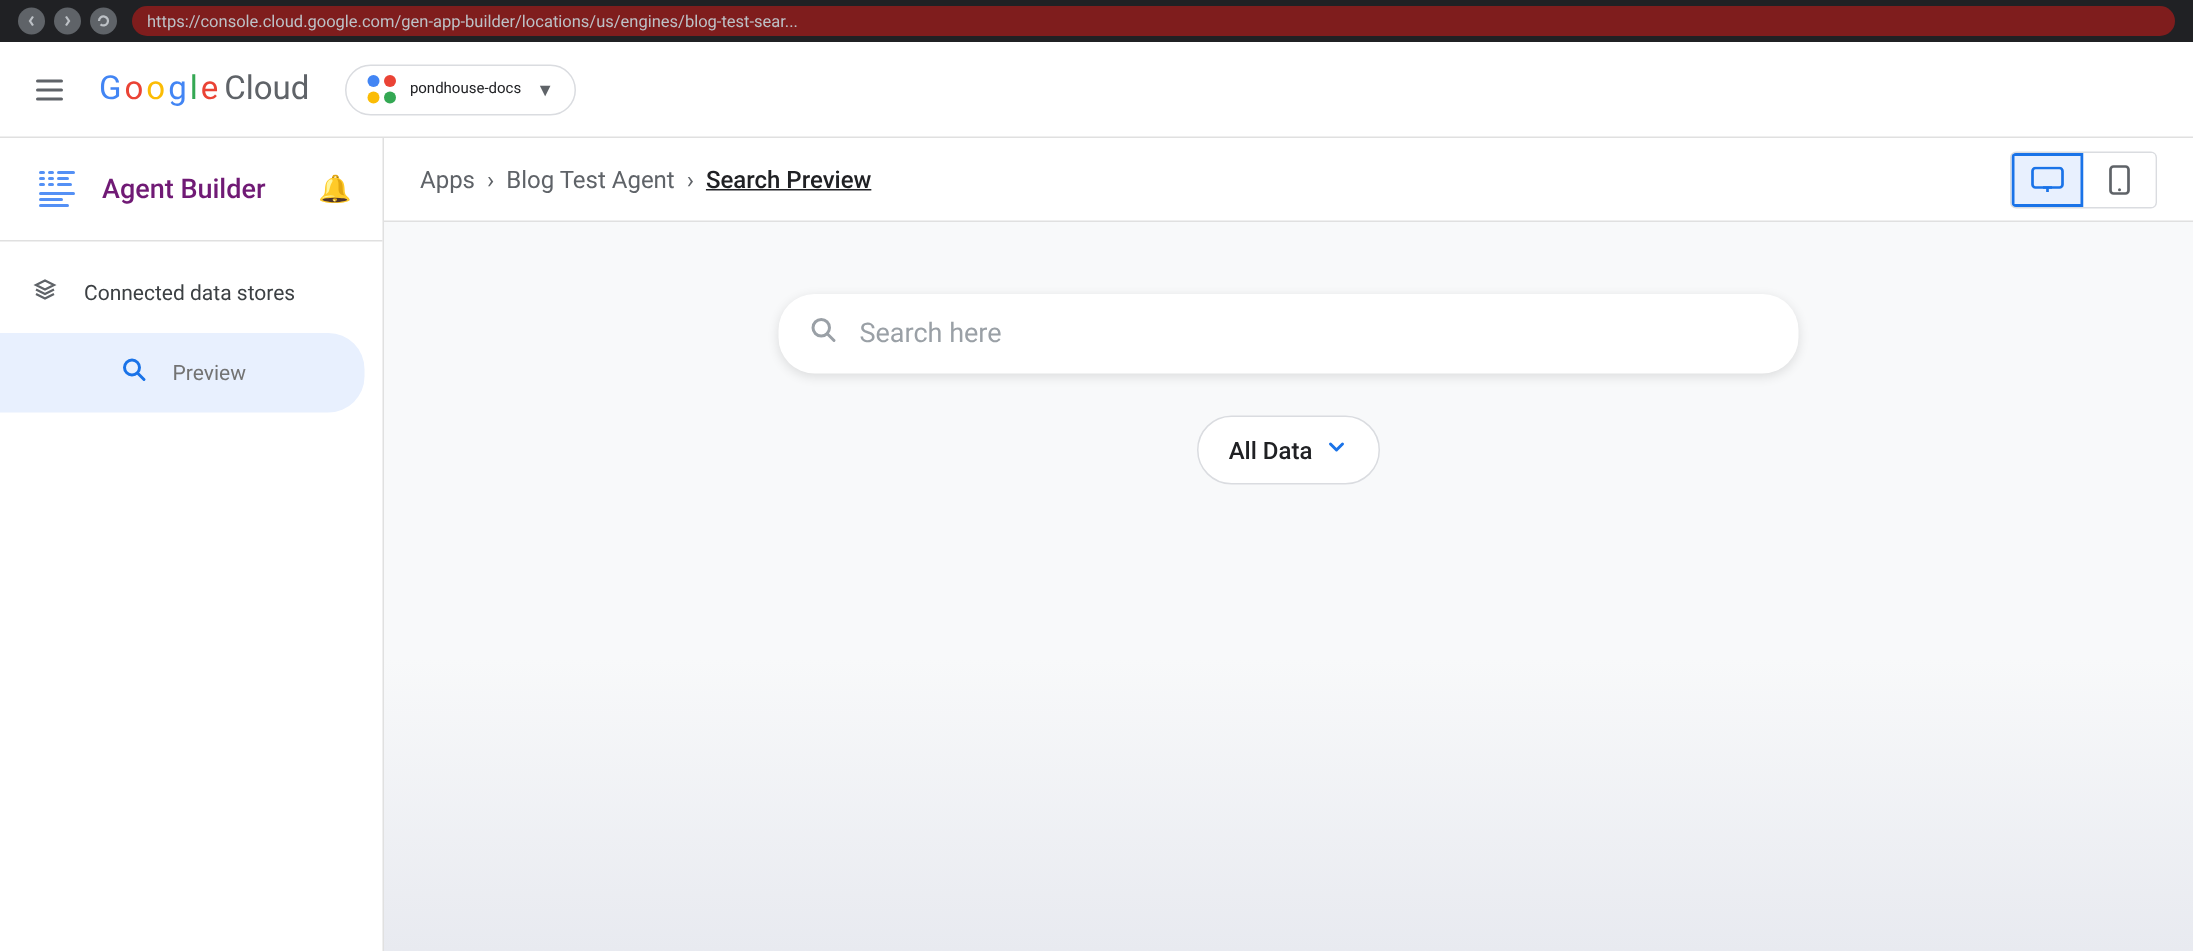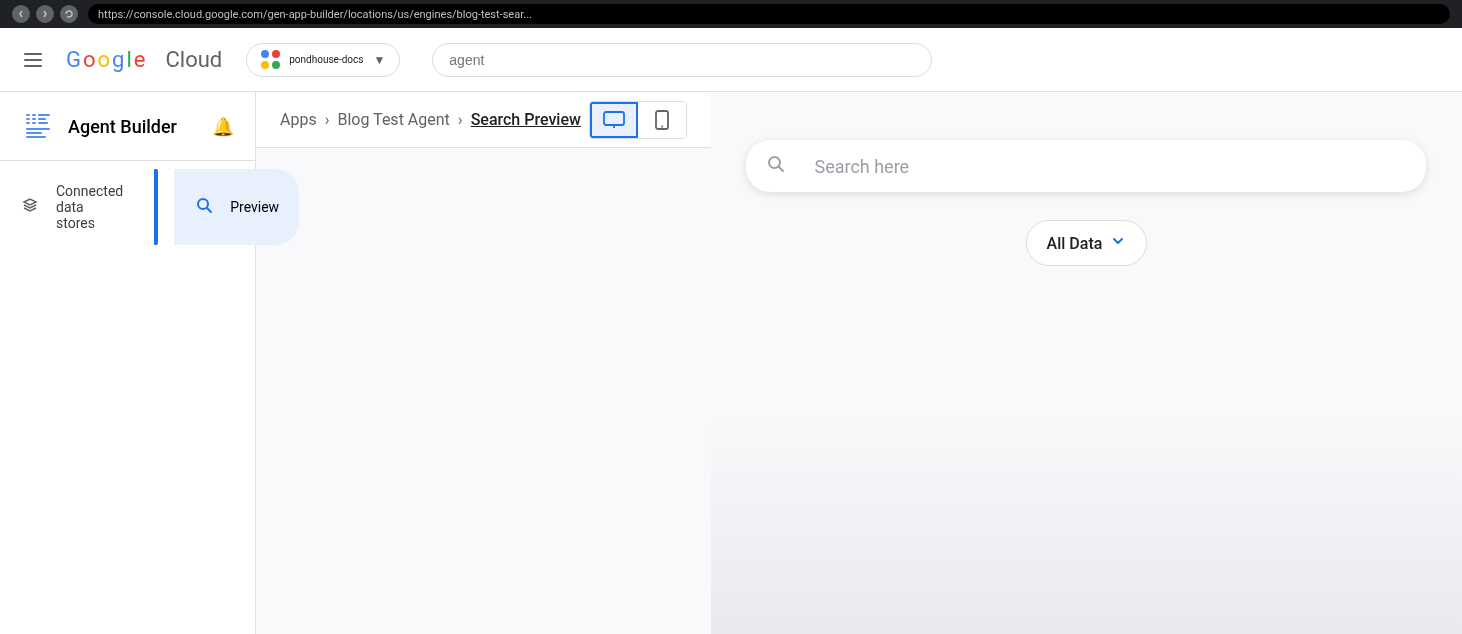--- a/index.html
+++ b/index.html
@@ -16,21 +16,21 @@
     }
     .browser-controls {
       display: flex; gap: 6px; align-items: center;
     }
     .browser-btn {
       width: 18px; height: 18px; border-radius: 50%; background: #5f6368;
       display: flex; align-items: center; justify-content: center; cursor: pointer;
     }
     .url-bar {
       flex: 1;
-      background: #000000;
+      background: #7f1d1d;
       border-radius: 12px;
       height: 20px;
       display: flex;
       align-items: center;
       padding: 0 10px;
       color: #bdc1c6;
       font-size: 11px;
       overflow: hidden;
       white-space: nowrap;
     }
@@ -54,21 +54,21 @@
     }
     .google-logo {
       display: flex; align-items: center; gap: 2px; font-size: 22px; font-weight: 400;
     }
     .logo-g { color: #4285f4; }
     .logo-o1 { color: #ea4335; }
     .logo-o2 { color: #fbbc05; }
     .logo-g2 { color: #4285f4; }
     .logo-l { color: #34a853; }
     .logo-e { color: #ea4335; }
-    .logo-cloud { color: #5f6368; font-size: 22px; font-weight: 400; margin-left: 18px; }
+    .logo-cloud { color: #5f6368; font-size: 22px; font-weight: 400; margin-left: 2px; }
 
     .project-selector {
       display: flex; align-items: center; gap: 8px;
       border: 1px solid #dadce0; border-radius: 24px;
       padding: 6px 14px;
       cursor: pointer; background: #fff;
       margin-left: 8px;
     }
     .project-dots {
       width: 20px; height: 20px;
@@ -114,55 +114,56 @@
       display: flex;
       flex-direction: column;
       flex-shrink: 0;
     }
     .sidebar-header {
       display: flex; align-items: center; gap: 12px;
       padding: 16px 20px;
       border-bottom: 1px solid #e0e0e0;
     }
     .sidebar-title {
-      font-size: 18px; font-weight: 500; color: #000000;
+      font-size: 18px; font-weight: 500; color: #701a75;
     }
     .bell-icon {
       margin-left: auto; color: #5f6368; cursor: pointer; font-size: 18px;
     }
 
     .sidebar-nav {
-      display: flex; flex-direction: row; padding: 8px 0; gap: 19px;
+      display: flex; flex-direction: column; padding: 8px 0;
     }
     .nav-item {
       display: flex; align-items: center; gap: 16px;
       padding: 14px 20px;
       cursor: pointer;
       font-size: 14px; color: #3c4043;
       border-radius: 0 24px 24px 0;
       margin-right: 12px;
       position: relative;
     }
     .nav-item.active {
       background: #e8f0fe;
-      color: #000000;
+      color: #737373;
+      justify-content: center;
     }
     .nav-item.active::before {
       content: '';
       position: absolute; left: -20px; top: 0; bottom: 0;
       width: 4px; background: #1a73e8; border-radius: 0 2px 2px 0;
     }
     .nav-icon { font-size: 18px; flex-shrink: 0; }
     .nav-label { font-size: 14px; }
 
     
     .content-area {
       flex: 1;
       display: flex;
-      flex-direction: row;
+      flex-direction: column;
       background: #f8f9fa;
     }
 
     
     .breadcrumb-bar {
       display: flex; align-items: center;
       padding: 0 24px;
       height: 56px;
       background: #fff;
       border-bottom: 1px solid #e0e0e0;
@@ -206,21 +207,21 @@
 
     .search-bar-container {
       width: 100%;
       max-width: 680px;
       background: #fff;
       border-radius: 24px;
       box-shadow: 0 2px 8px rgba(0,0,0,0.12);
       display: flex;
       align-items: center;
       padding: 14px 20px;
-      gap: 28px;
+      gap: 14px;
       margin-bottom: 28px;
     }
     .search-magnifier { color: #9aa0a6; font-size: 18px; }
     .search-placeholder {
       font-size: 18px; color: #9aa0a6; font-weight: 400;
     }
 
     .all-data-btn {
       display: flex; align-items: center; gap: 8px;
       border: 1.5px solid #dadce0;
@@ -279,21 +280,20 @@
   <div class="project-selector">
     <div class="project-dots">
       <div class="project-dot dot-blue"></div>
       <div class="project-dot dot-red"></div>
       <div class="project-dot dot-yellow"></div>
       <div class="project-dot dot-green"></div>
     </div>
     <span class="project-name">pondhouse-docs</span>
     <span class="chevron-down">▼</span>
   </div>
-  <input class="header-search" type="text" placeholder="agent" style="">
 </div>
 
 <div class="main-layout">
 
   <div class="sidebar">
     <div class="sidebar-header">
 
       <svg class="agent-icon-svg" viewBox="0 0 36 36" fill="none" xmlns="http://www.w3.org/2000/svg">
         <rect width="36" height="36" rx="4" fill="#fff"></rect>
 

